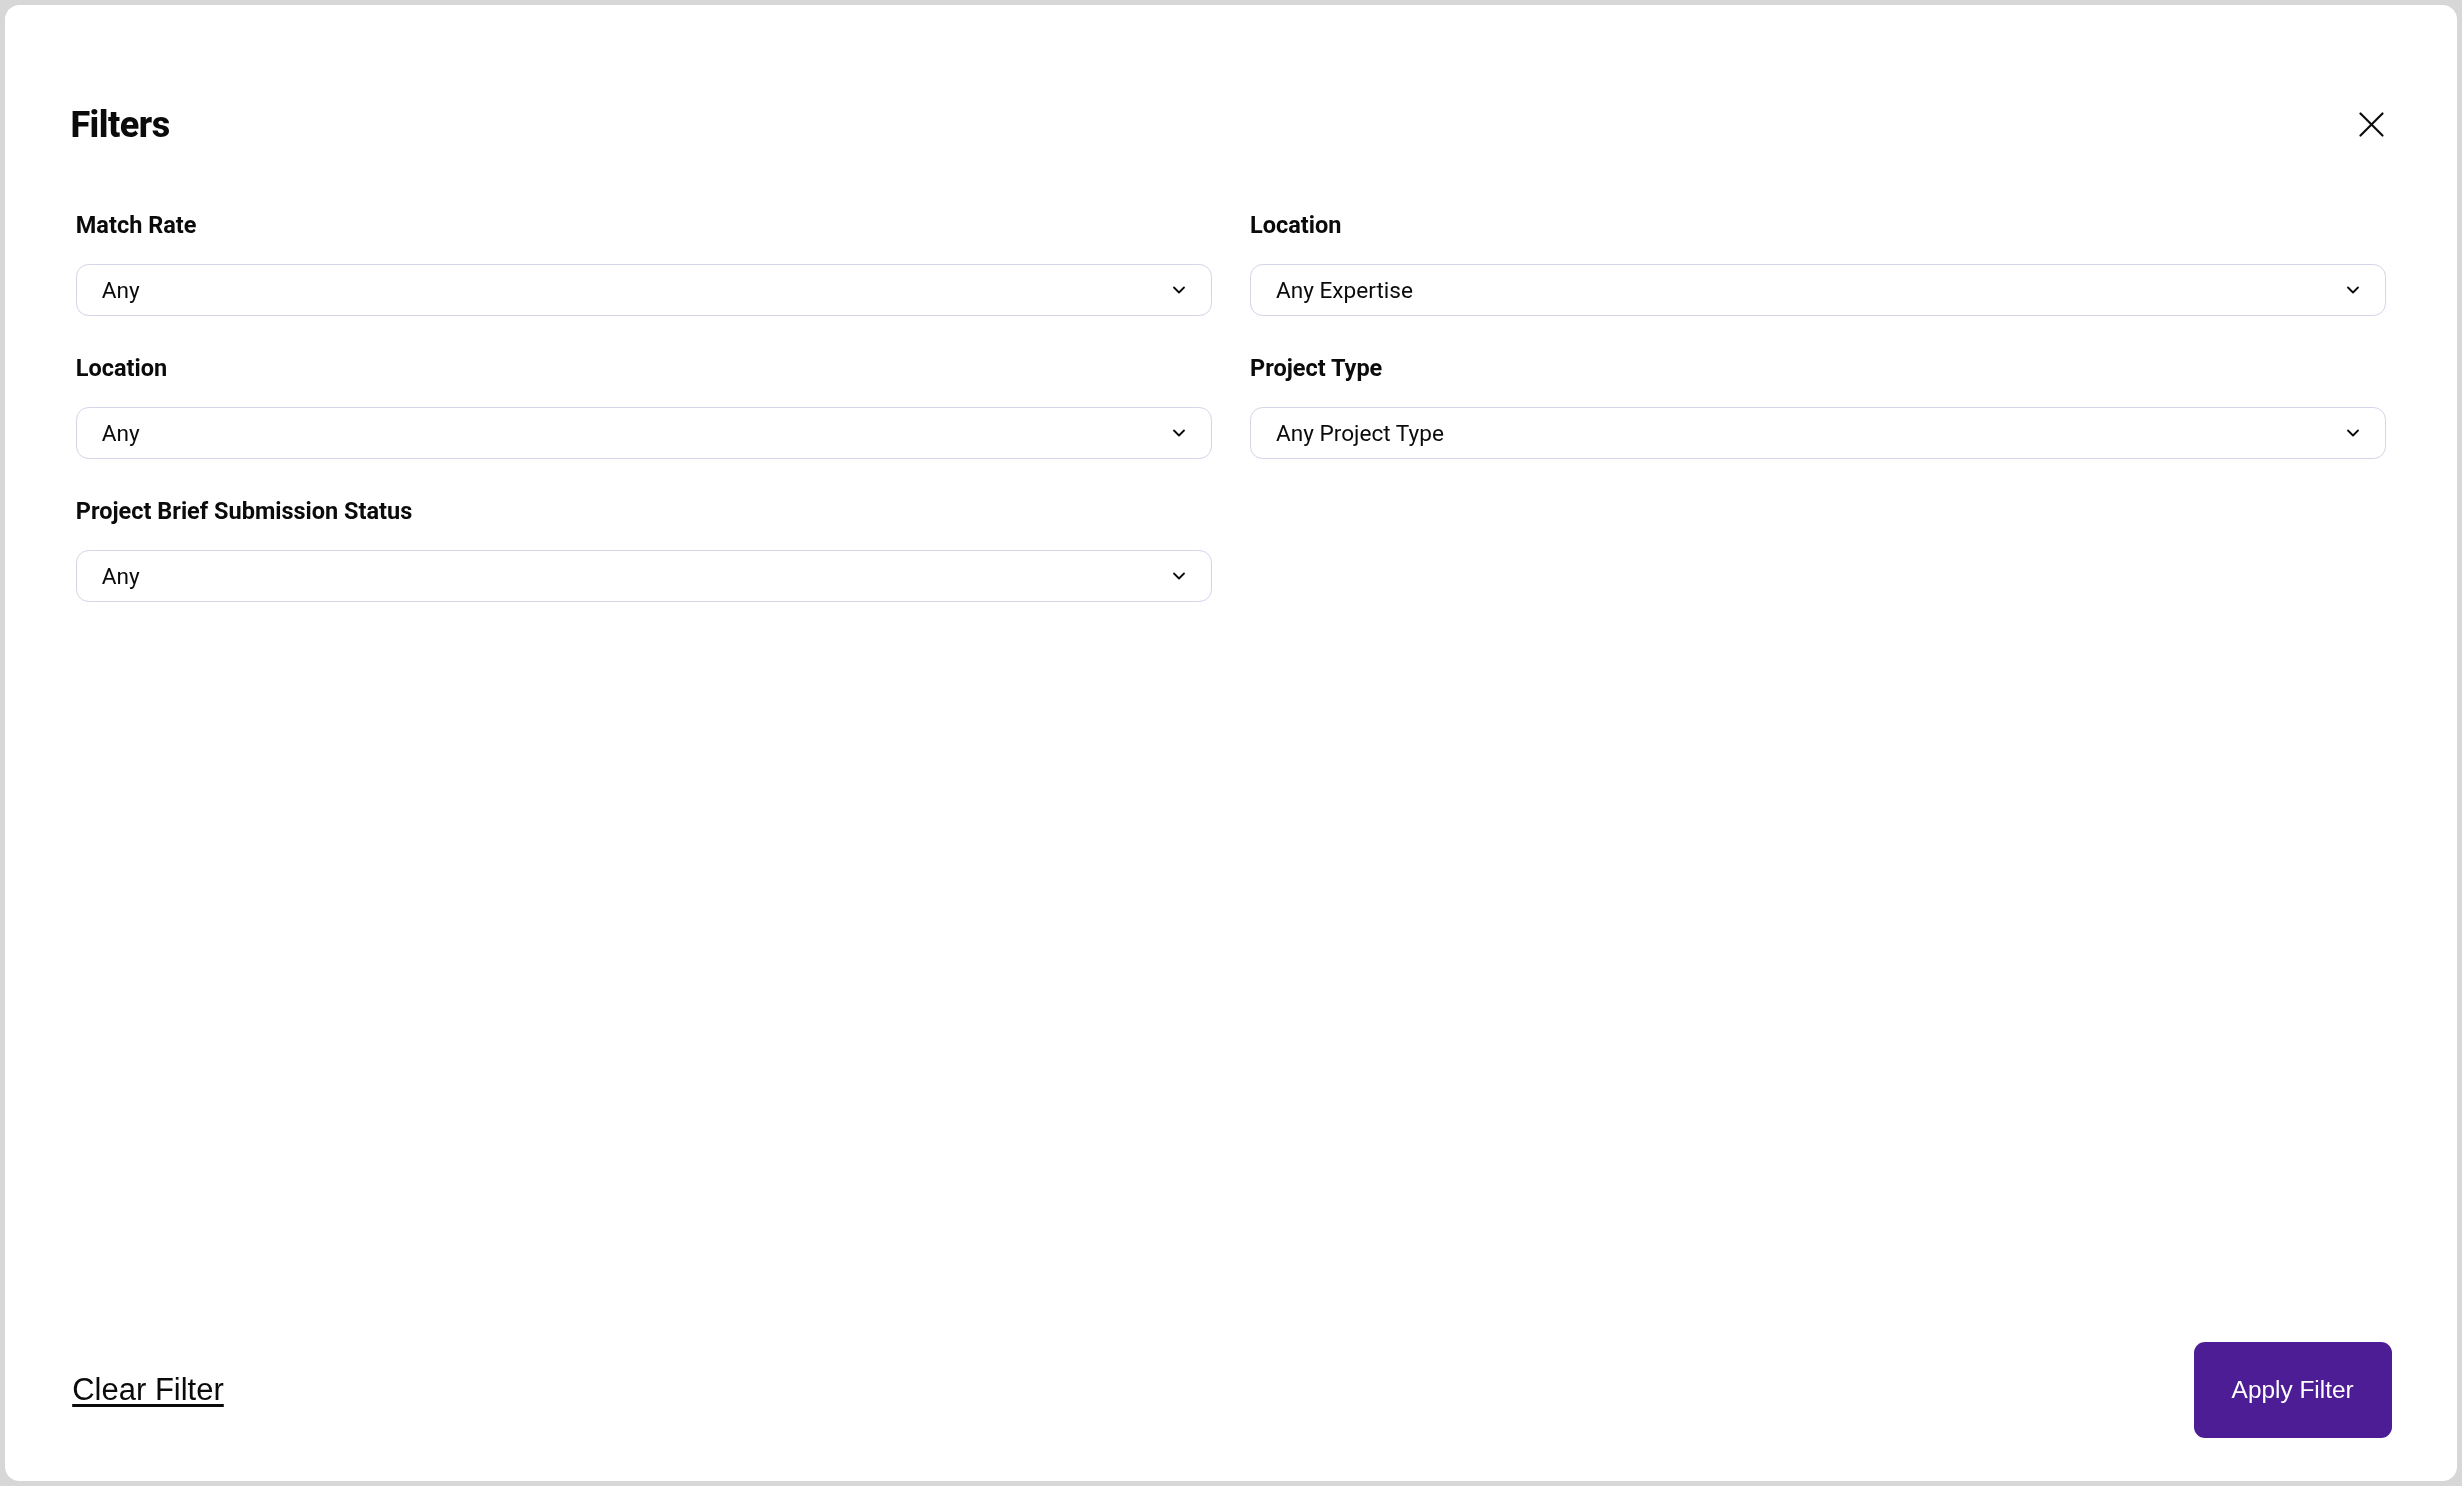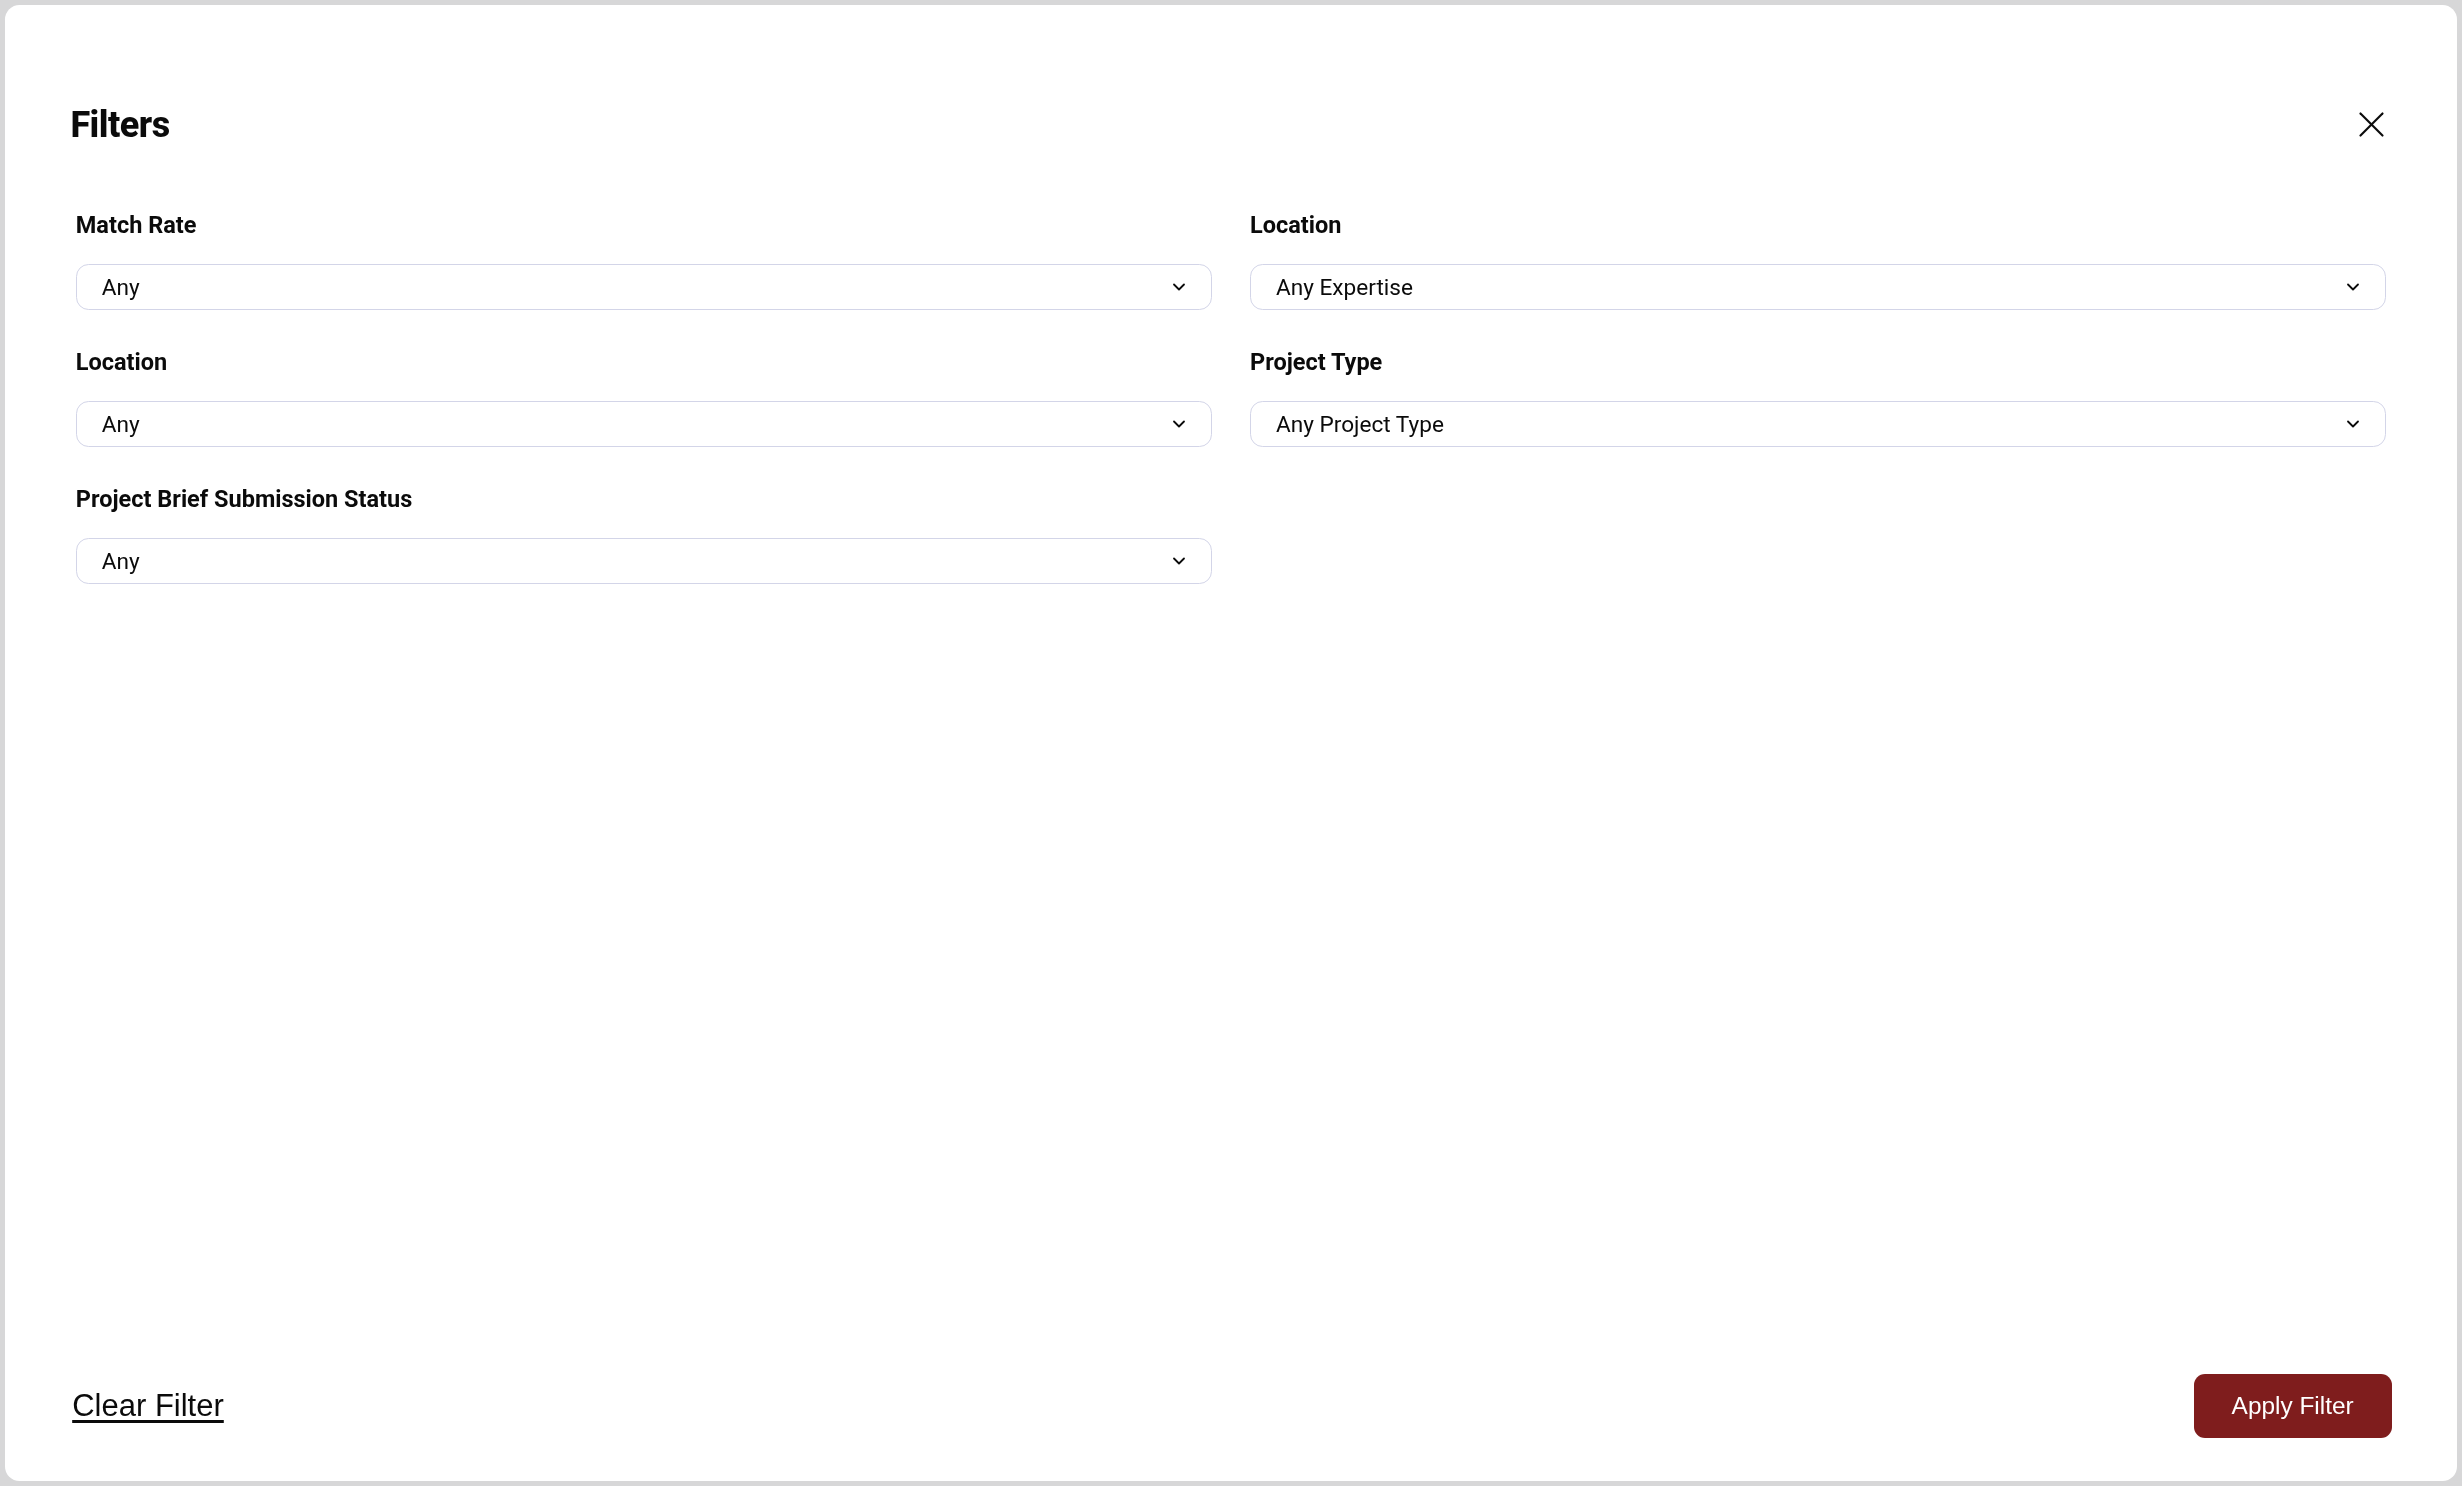--- a/index.html
+++ b/index.html
@@ -68,21 +68,21 @@
     }
     .filter-label {
       font-size: 23.5px;
       font-weight: 700;
       color: #0b0b0b;
       margin-bottom: 25px;
     }
     .select-box {
       border: 0.9px solid #d3d5e8;
       border-radius: 12.6px;
-      height: 46px;
+      height: 52px;
       display: flex;
       align-items: center;
       justify-content: space-between;
       padding: 0 22px 0 25px;
       background: #fff;
       cursor: pointer;
     }
     .select-value {
       font-size: 22.6px;
       font-weight: 400;
@@ -103,27 +103,27 @@
       font-size: 31px;
       font-weight: 500;
       color: #0b0b0b;
       text-decoration: underline;
       text-underline-offset: 3.6px;
       cursor: pointer;
       background: none;
       border: none;
     }
     .apply-btn {
-      background: #7f1d1d;
+      background: #4c1d95;
       color: #ffffff;
       border: none;
       border-radius: 11px;
       font-size: 24.4px;
       font-weight: 500;
-      padding: 18px 38px;
+      padding: 34px 38px;
       cursor: pointer;
     }
   </style>
 </head>
 <body>
 
 <div class="modal-backdrop">
   <div class="modal">
 
     <div class="modal-header">

